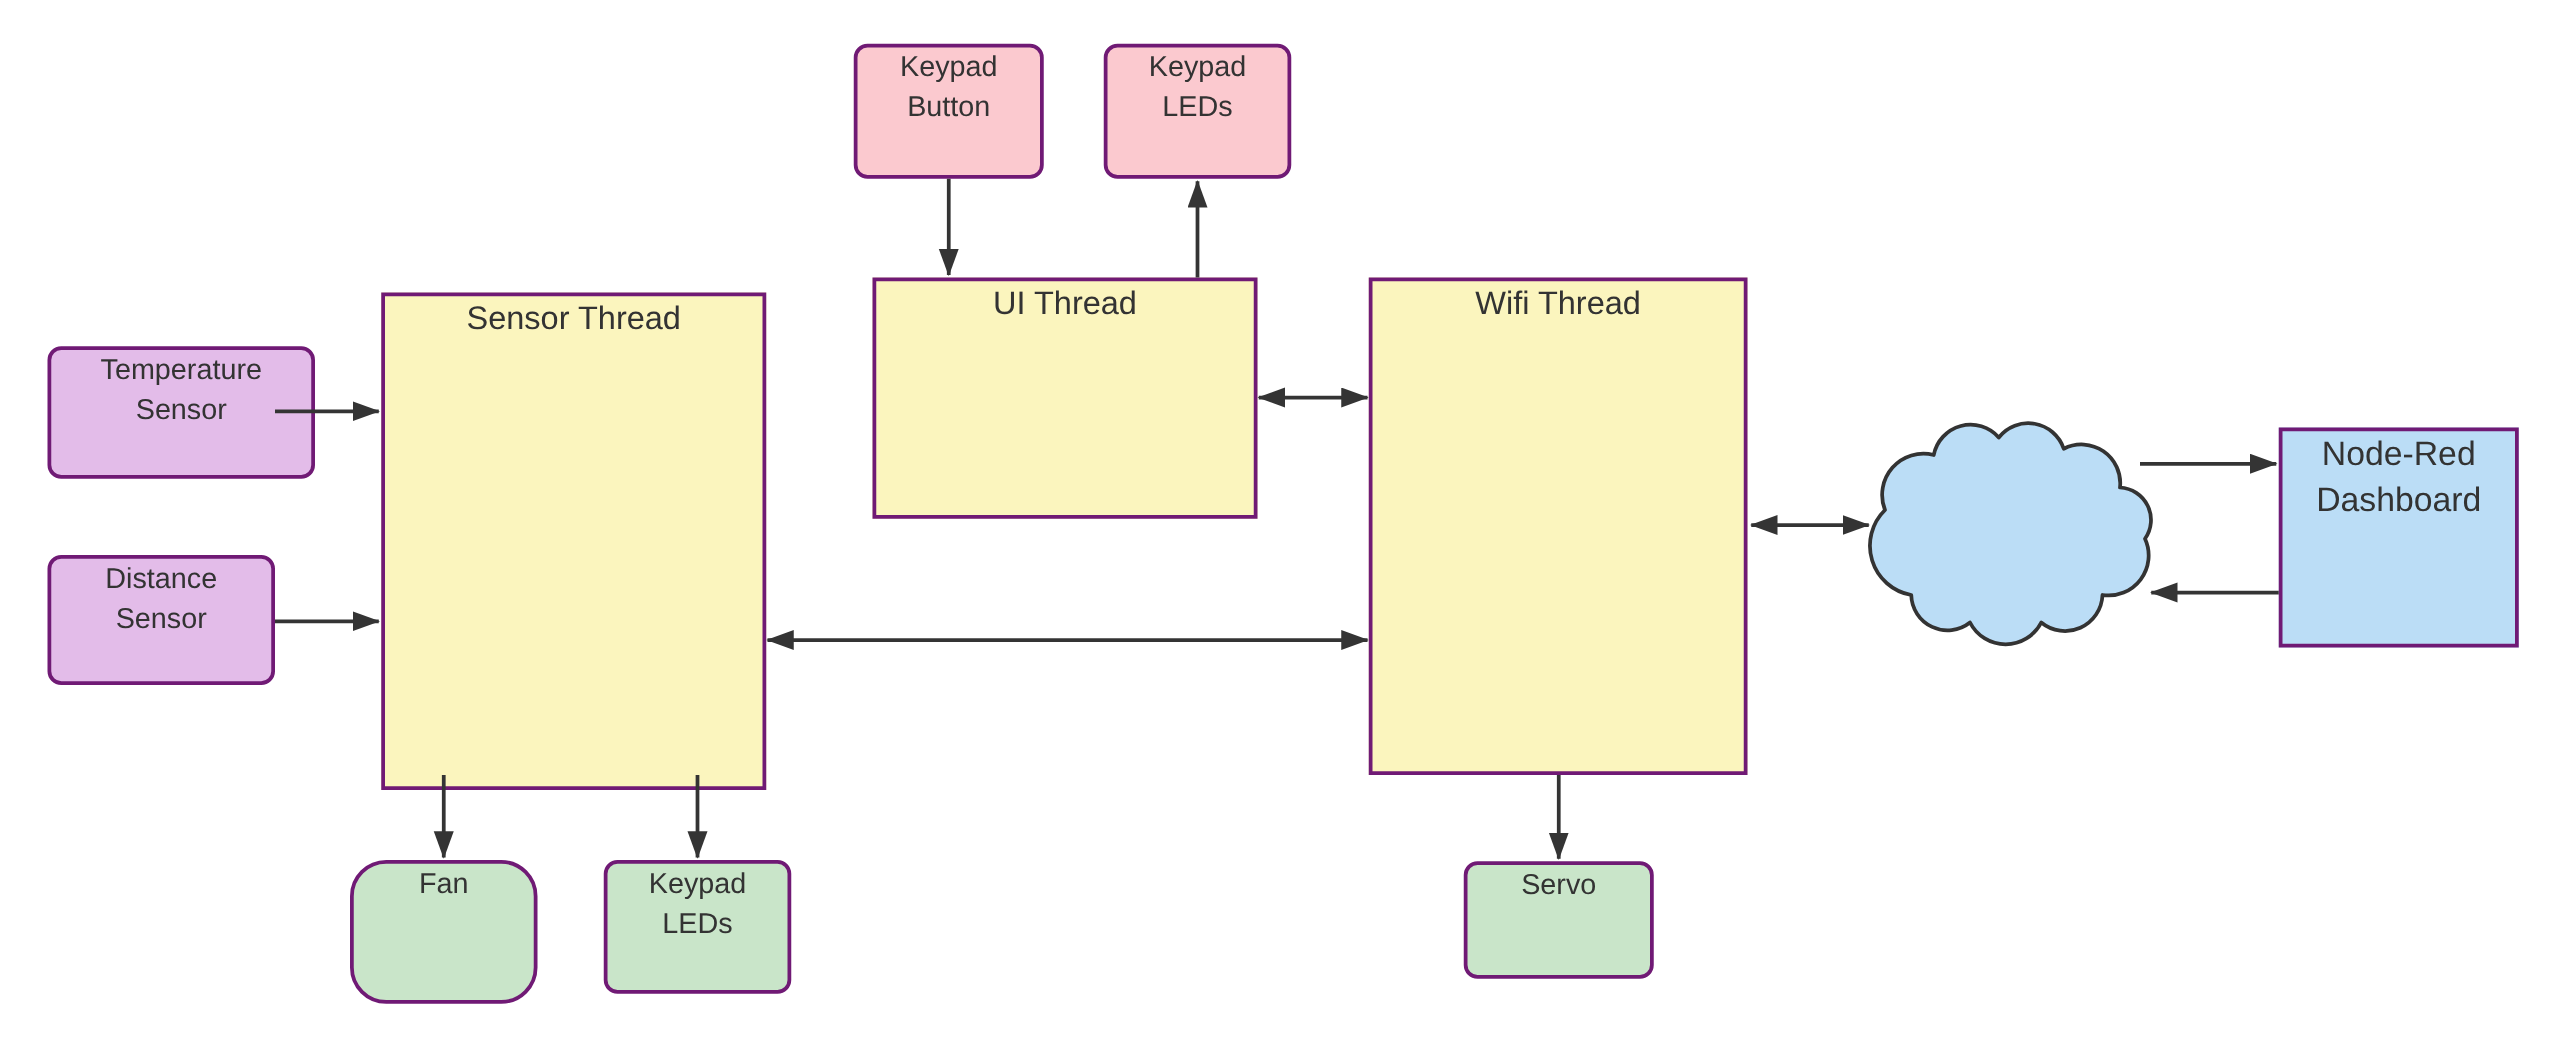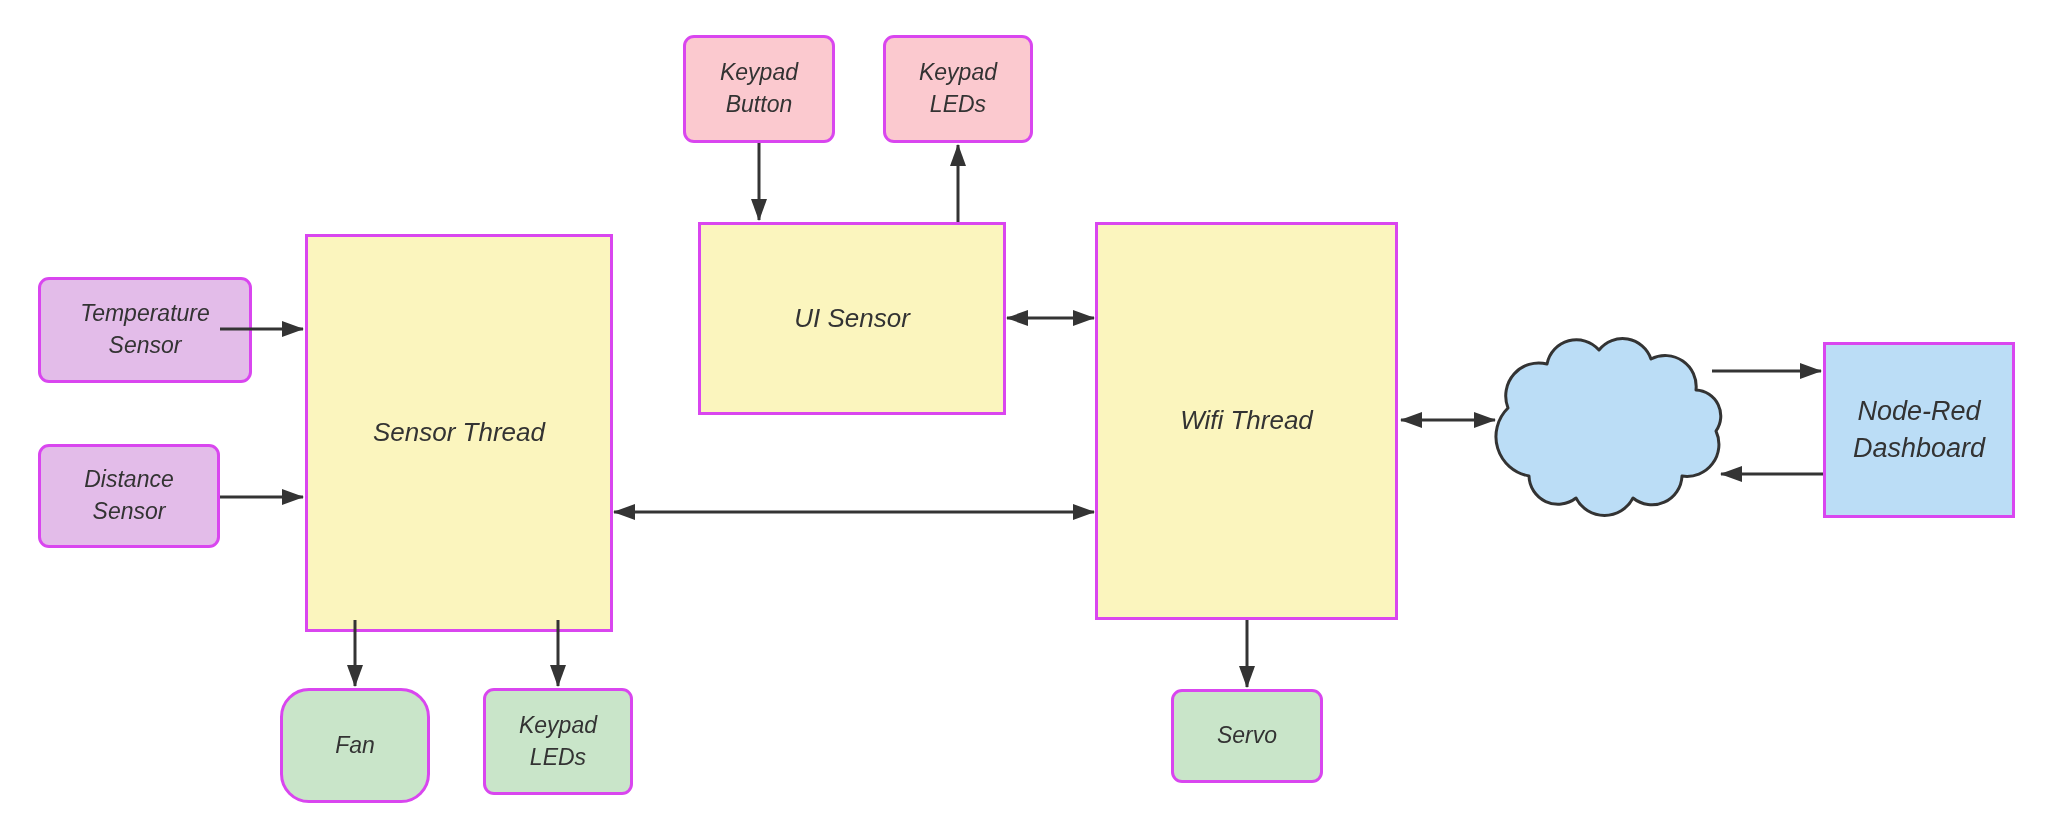--- a/index.html
+++ b/index.html
@@ -6,26 +6,25 @@
   #canvas{
     position:relative;
     width:2052px;height:832px;
     background:#ffffff;
     font-family:"Liberation Sans", sans-serif;
     overflow:hidden;
   }
   .node{
     position:absolute;
     box-sizing:border-box;
-    border:3px solid #d946ef;
-    display:flex;align-items:center;justify-content:center;
+    border:3px solid #701a75;
+    display:flex;align-items:flex-start;justify-content:center;
     text-align:center;
     color:#333333;
     background:#eeeeee;
-    font-style:italic;
   }
   .rounded{border-radius:11px;}
   .label{white-space:pre-line;line-height:1.38;color:#333333;}
   .sz-sm{font-size:23px;}
   .sz-md{font-size:26px;}
   .sz-lg{font-size:28px;}
   .sz-nr{font-size:27px;}
   #edge-layer{
     position:absolute;left:0;top:0;width:2052px;height:832px;
     z-index:2;pointer-events:none;
@@ -62,21 +61,21 @@
     <span class="label sz-sm">Keypad
 Button</span>
   </div>
 
   <div class="node rounded" style="left: 883px; top: 35px; width: 150px; height: 108px; background: rgb(251, 201, 207);">
     <span class="label sz-sm">Keypad
 LEDs</span>
   </div>
 
   <div class="node" style="left: 698px; top: 222px; width: 308px; height: 193px; background: rgb(251, 245, 190);">
-    <span class="label sz-md">UI Sensor</span>
+    <span class="label sz-md">UI Thread</span>
   </div>
 
   <div class="node" style="left: 1095px; top: 222px; width: 303px; height: 398px; background: rgb(251, 245, 190);">
     <span class="label sz-md">Wifi Thread</span>
   </div>
 
   <div class="node rounded" style="left: 280px; top: 688px; width: 150px; height: 115px; background: rgb(201, 229, 201); border-radius: 29px;">
     <span class="label sz-sm">Fan</span>
   </div>
 

